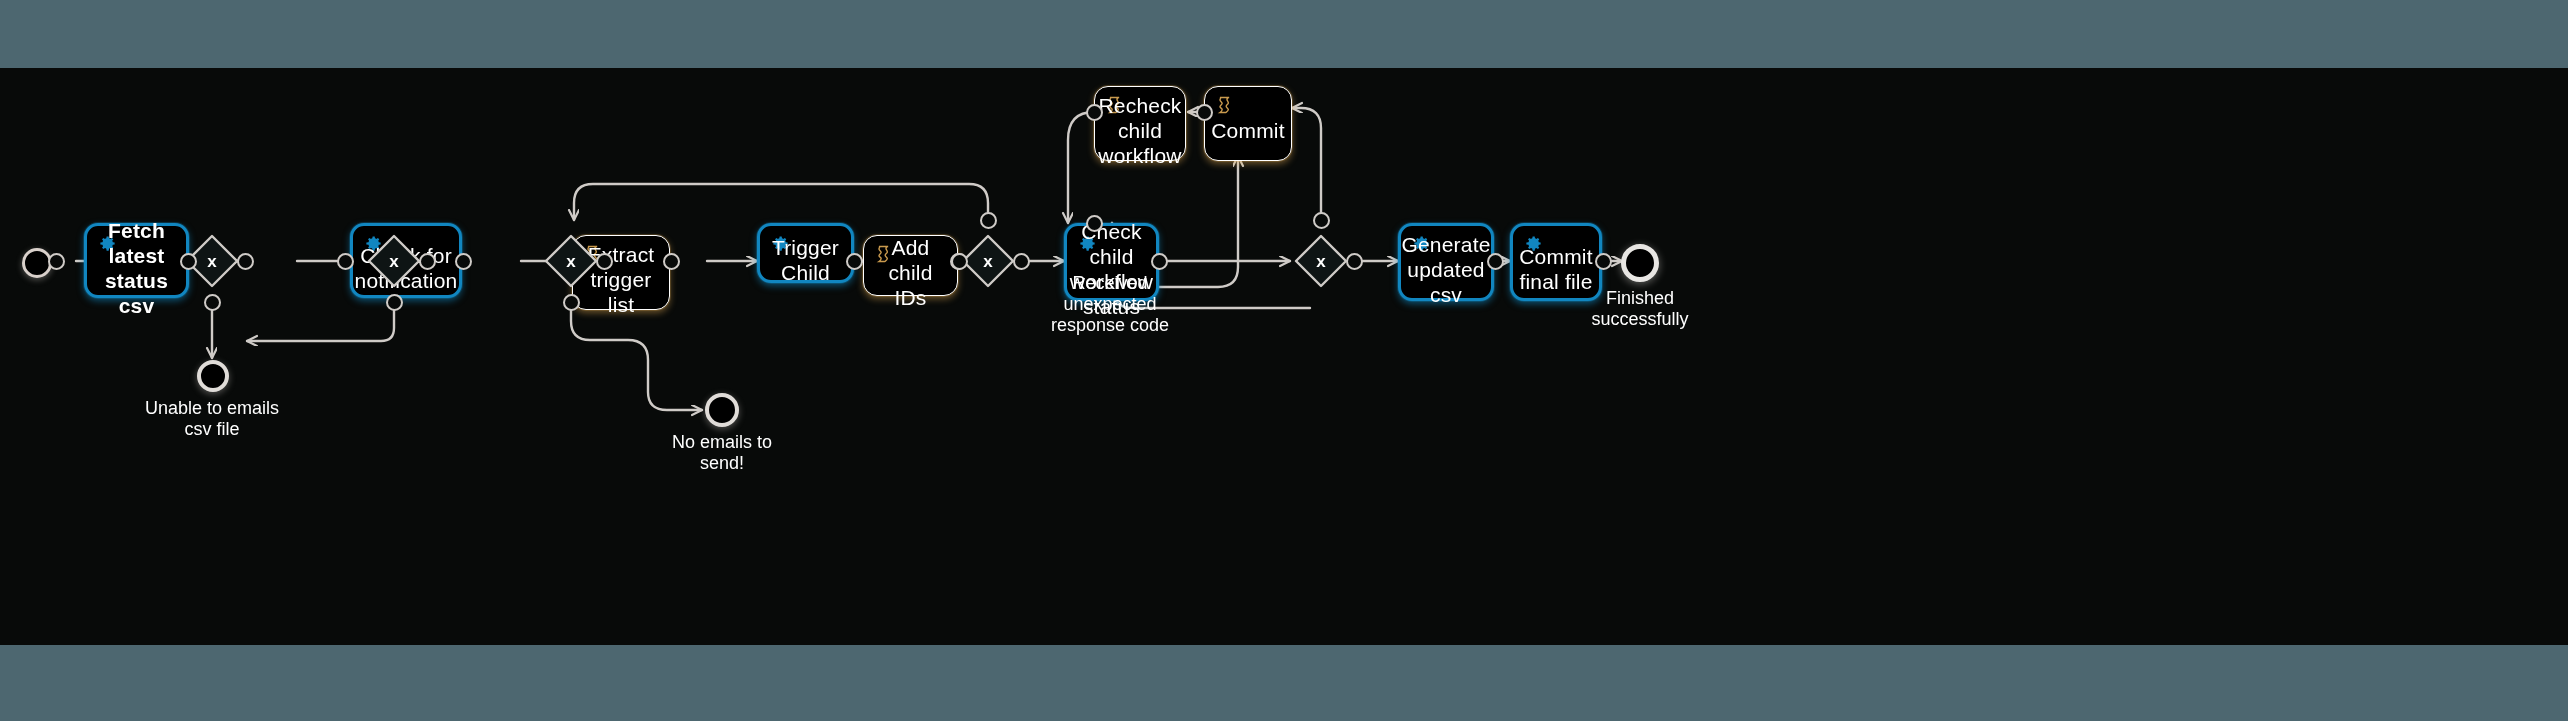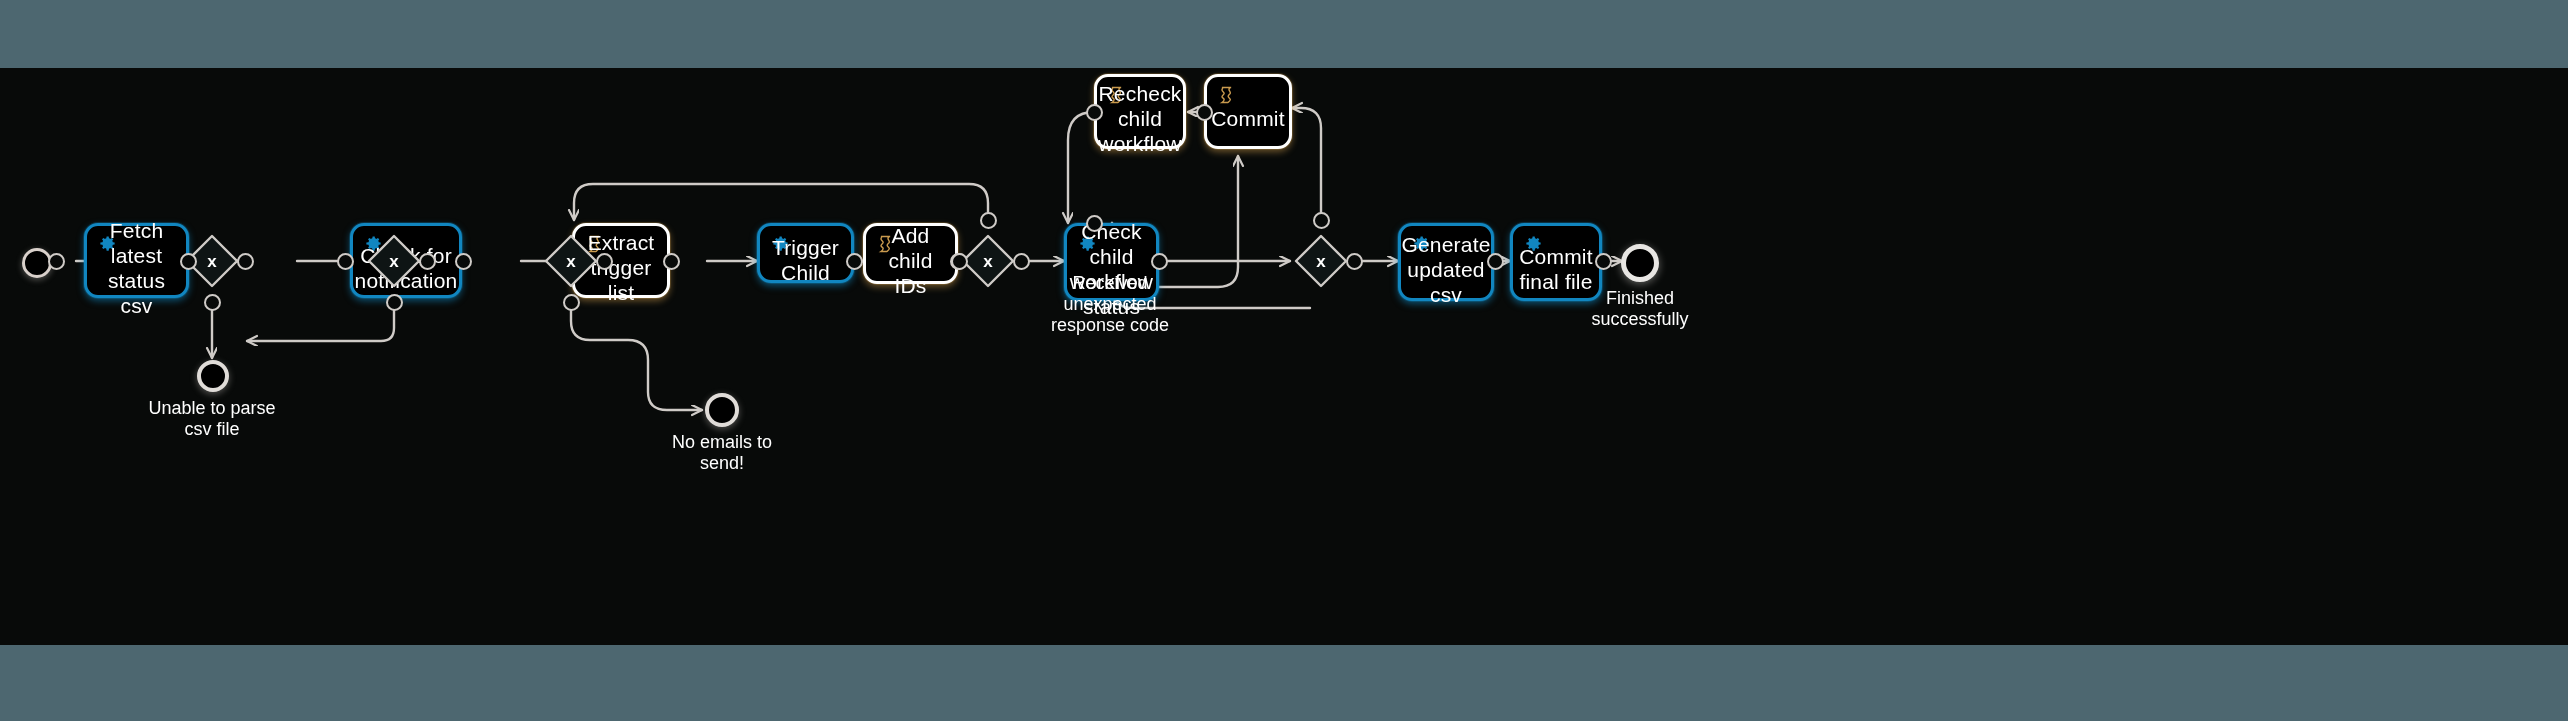--- a/index.html
+++ b/index.html
@@ -7,21 +7,21 @@
   #root{position:relative;width:2568px;height:721px;background:#4d6770;overflow:hidden;}
   #canvas{position:absolute;left:0;top:68px;width:2568px;height:577px;background:#080a09;overflow:hidden;}
   #topbar{position:absolute;left:0;top:0;width:2568px;height:68px;background:#4d6770;}
   #botbar{position:absolute;left:0;top:645px;width:2568px;height:76px;background:#4d6770;}
   svg.edges{position:absolute;left:0;top:0;width:2568px;height:577px;overflow:visible;}
 
   .task{position:absolute;box-sizing:border-box;border-radius:14px;background:#000;
         display:flex;align-items:center;justify-content:center;text-align:center;
         color:#fff;font-size:21px;line-height:25px;letter-spacing:.2px;padding:6px 8px 4px;}
   .task.svc{border:3px solid #1186c0;box-shadow:0 3px 7px rgba(17,134,192,.55),0 0 0 1px rgba(17,134,192,.25);}
-  .task.scr{border:3px solid #ffffff;box-shadow:0 3px 7px rgba(224,169,81,.45),0 0 0 1px rgba(224,169,81,.2);}
+  .task.scr{border:1px solid #ffffff;box-shadow:0 3px 7px rgba(224,169,81,.45),0 0 0 1px rgba(224,169,81,.2);margin-top:12px;}
   .task .lbl{display:block;transform:translateY(6px);}
 
   .nicon{position:absolute;left:9px;top:7px;width:22px;height:22px;}
   .gear{width:19px;height:19px;}
   .scroll{width:20px;height:22px;}
 
   .gw{position:absolute;width:56px;height:56px;}
   .ev{position:absolute;border-radius:50%;background:#000;box-sizing:border-box;}
   .ev.start{border:3px solid #d9d0cb;box-shadow:0 2px 6px rgba(220,215,210,.35);}
   .ev.end{border:5px solid #e8e6e3;box-shadow:0 2px 8px rgba(235,232,228,.4);}
@@ -102,32 +102,32 @@
       <g fill="none" stroke="#cfcbc7" stroke-width="2.4" stroke-linecap="round" stroke-linejoin="round">
         <path d="M1461,193 L1510,193" marker-end="url(#ah)"></path>
         <path d="M1572,193 L1622,193" marker-end="url(#ah)"></path>
       </g>
     </svg>
 
     <div class="ev start" style="left:22px;top:180px;width:30px;height:30px;"></div>
     <div class="port" style="left:48px;top:185px;"></div>
 
     <div class="ev endthin" style="left:197px;top:292px;width:32px;height:32px;"></div>
-    <div class="cap" style="left: 117px; top: 330px; width: 190px; white-space: pre-line;">Unable to parse
+    <div class="cap" style="left: 117px; top: 330px; width: 190px; white-space: pre-line;">Unable to emails
 csv file</div>
 
     <div class="ev endthin" style="left:705px;top:325px;width:34px;height:34px;"></div>
     <div class="cap" style="left: 627px; top: 364px; width: 190px; white-space: pre-line;">No emails to
 send!</div>
 
     <div class="ev end" style="left:1621px;top:176px;width:38px;height:38px;"></div>
     <div class="cap" style="left: 1545px; top: 220px; width: 190px; white-space: pre-line;">Finished
 successfully</div>
 
-    <div class="task svc" style="left:84px;top:155px;width:105px;height:75px;">
+    <div class="task svc" style="left:84px;top:155px;width:105px;height:75px;font-weight:bold;">
       <span class="nicon">
         <svg class="gear" viewBox="0 0 24 24">
             <path fill="#1186c0" d="M12 8.2a3.8 3.8 0 100 7.6 3.8 3.8 0 000-7.6zm0 5.6a1.8 1.8 0 110-3.6 1.8 1.8 0 010 3.6z"></path>
             <path fill="#1186c0" d="M21 13.3v-2.6l-2.3-.4a6.9 6.9 0 00-.7-1.7l1.3-1.9-1.8-1.8-1.9 1.3a6.9 6.9 0 00-1.7-.7L13.5 3h-2.6l-.4 2.5c-.6.15-1.15.4-1.7.7L6.9 4.9 5.1 6.7l1.3 1.9c-.3.55-.55 1.1-.7 1.7L3 10.7v2.6l2.7.4c.15.6.4 1.15.7 1.7l-1.3 1.9 1.8 1.8 1.9-1.3c.55.3 1.1.55 1.7.7l.4 2.5h2.6l.4-2.5c.6-.15 1.15-.4 1.7-.7l1.9 1.3 1.8-1.8-1.3-1.9c.3-.55.55-1.1.7-1.7l2.3-.4z"></path>
           </svg>
       </span>
       <span class="lbl" style="white-space: pre-line;">Fetch latest
 status csv</span>
     </div>
 

